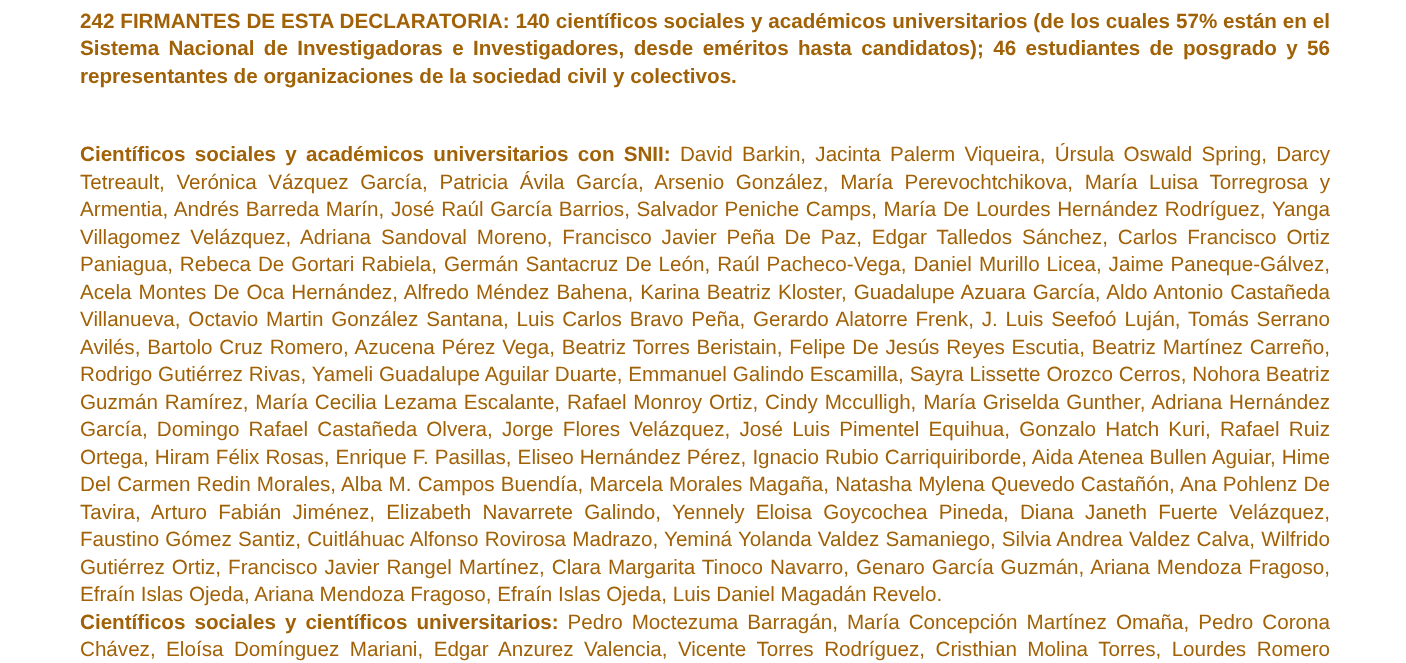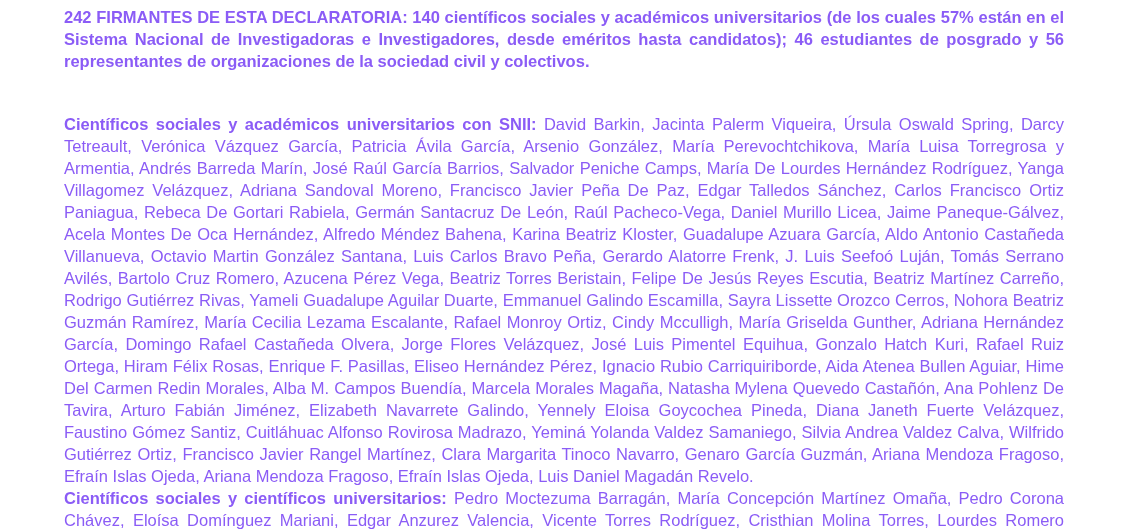--- a/index.html
+++ b/index.html
@@ -5,21 +5,21 @@
   html, body {
     margin: 0;
     padding: 0;
     background: #ffffff;
   }
   .page {
     position: relative;
     width: 1125px;
     height: 530px;
     background: #ffffff;
-    color: #8b5cf6;
+    color: #a16207;
     font-family: "Liberation Sans", "DejaVu Sans", sans-serif;
     overflow: hidden;
     box-sizing: border-box;
     padding: 6px 61px 0 64px;
   }
   .header-para {
     margin: 0;
     font-size: 16.5px;
     line-height: 22px;
     font-weight: bold;

